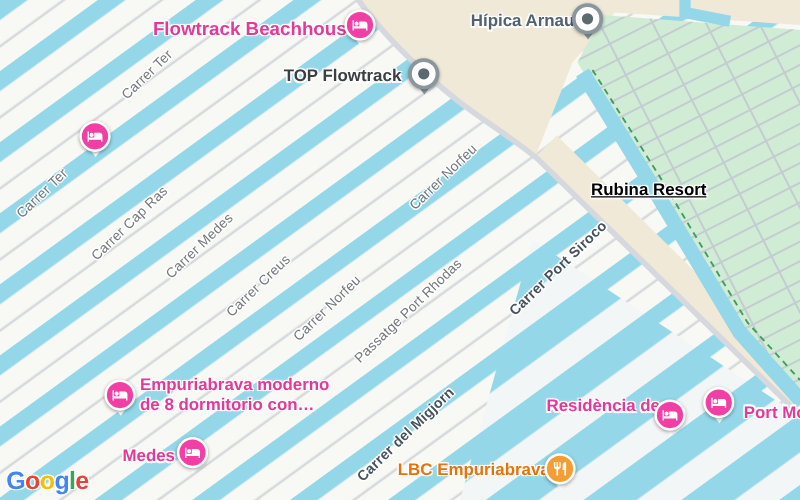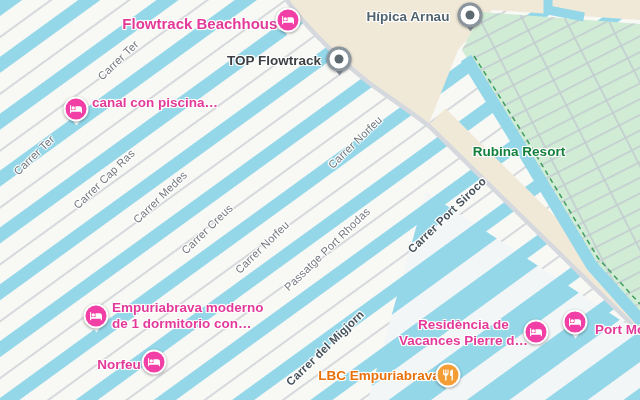--- a/index.html
+++ b/index.html
@@ -16,21 +16,21 @@
     color:#75797e;font-size:11px;letter-spacing:.2px;
     transform:translate(-50%,-50%) rotate(-44deg);
   }
   .street.major{color:#46535c;font-weight:bold;font-size:11.5px;}
   
   .poi{position:absolute;z-index:2;white-space:nowrap;font-weight:bold;font-size:13.5px;line-height:16px;}
   .poi.center{transform:translate(-50%,-50%);}
   .poi.lodging{color:#e33a9a;}
   .poi.place{color:#3c4043;}
   .poi.stable{color:#51636e;}
-  .poi.resort{color:#15803d;}
+  .poi.resort{color:#000000;text-decoration:underline;}
   .poi.restaurant{color:#e8710a;}
   .poi.big{font-size:15px;}
   .poi.right{text-align:right;}
   
   .pin{position:absolute;z-index:3;transform:translate(-50%,-50%);cursor:pointer;}
   .pin .tail{
     position:absolute;left:50%;top:100%;margin-top:-4px;transform:translateX(-50%);
     width:0;height:0;border:6px solid transparent;border-top:8px solid #fff;z-index:0;
   }
   .pin.gray .tail{border-top-color:#8a959d;}
@@ -97,34 +97,32 @@
   <div class="street halo" style="left:104px;top:179px;">Carrer Cap Ras</div>
   <div class="street halo" style="left:160px;top:197px;">Carrer Medes</div>
   <div class="street halo" style="left:207px;top:229px;">Carrer Creus</div>
   <div class="street halo" style="left:262px;top:247px;">Carrer Norfeu</div>
   <div class="street halo" style="left:355px;top:142px;">Carrer Norfeu</div>
   <div class="street halo" style="left:327px;top:249px;">Passatge Port Rhodas</div>
   <div class="street major halo" style="left:447px;top:215px;">Carrer Port Siroco</div>
   <div class="street major halo" style="left:325px;top:348px;">Carrer del Migjorn</div>
 
   <div class="poi lodging big center halo" style="left:204px;top:24px;">Flowtrack Beachhouse</div>
-  <div class="poi stable center halo" style="left:408px;top:17px;">Hípica Arnau</div>
+  <div class="poi stable center halo" style="left:418px;top:17px;">Hípica Arnau</div>
   <div class="poi place center halo" style="left:274px;top:61px;">TOP Flowtrack</div>
   <div class="poi lodging halo" style="left:92px;top:95px;">
-    <div>canal con piscina…</div>
   </div>
   <div class="poi resort center halo" style="left:519px;top:152px;">Rubina Resort</div>
   <div class="poi lodging halo" style="left:112px;top:300px;">
     <div>Empuriabrava moderno</div>
-    <div>de 1 dormitorio con…</div>
-  </div>
-  <div class="poi lodging center halo" style="left:119px;top:365px;">Norfeu</div>
-  <div class="poi lodging right halo" style="right:112px;top:317px;text-align:center;">
+    <div>de 8 dormitorio con…</div>
+  </div>
+  <div class="poi lodging center halo" style="left:119px;top:365px;">Medes</div>
+  <div class="poi lodging right halo" style="right:112px;top:317px;">
     <div>Residència de</div>
-    <div>Vacances Pierre d…</div>
   </div>
   <div class="poi lodging halo" style="left:595px;top:322px;">Port Mo</div>
   <div class="poi restaurant center halo" style="left:379px;top:376px;">LBC Empuriabrava</div>
 
   <div class="pin short" style="left:288px;top:20px;">
     <div class="tail"></div>
     <div class="bubble">
       <svg class="glyph" viewBox="0 0 24 24">
           <path fill="#fff" d="M7 13c1.66 0 3-1.34 3-3S8.66 7 7 7s-3 1.34-3 3 1.34 3 3 3zm12-6h-8v7H3V5H1v15h2v-3h18v3h2v-9c0-2.21-1.79-4-4-4z"></path>
         </svg>
@@ -188,14 +186,17 @@
 
   <div class="pin orange short" style="left:448px;top:375px;">
     <div class="tail"></div>
     <div class="bubble">
       <svg class="glyph" viewBox="0 0 24 24">
           <path fill="#fff" d="M11 9H9V2H7v7H5V2H3v7c0 2.12 1.66 3.84 3.75 3.97V22h2.5v-9.03C11.34 12.84 13 11.12 13 9V2h-2v7zm5-3v8h2.5v8H21V2c-2.76 0-5 2.24-5 4z"></path>
         </svg>
     </div>
   </div>
 
+  <div class="google-logo">
+    <span class="gl-b">G</span><span class="gl-r">o</span><span class="gl-y">o</span><span class="gl-b">g</span><span class="gl-g">l</span><span class="gl-r">e</span>
+  </div>
 
 </div>
 
 </body></html>

